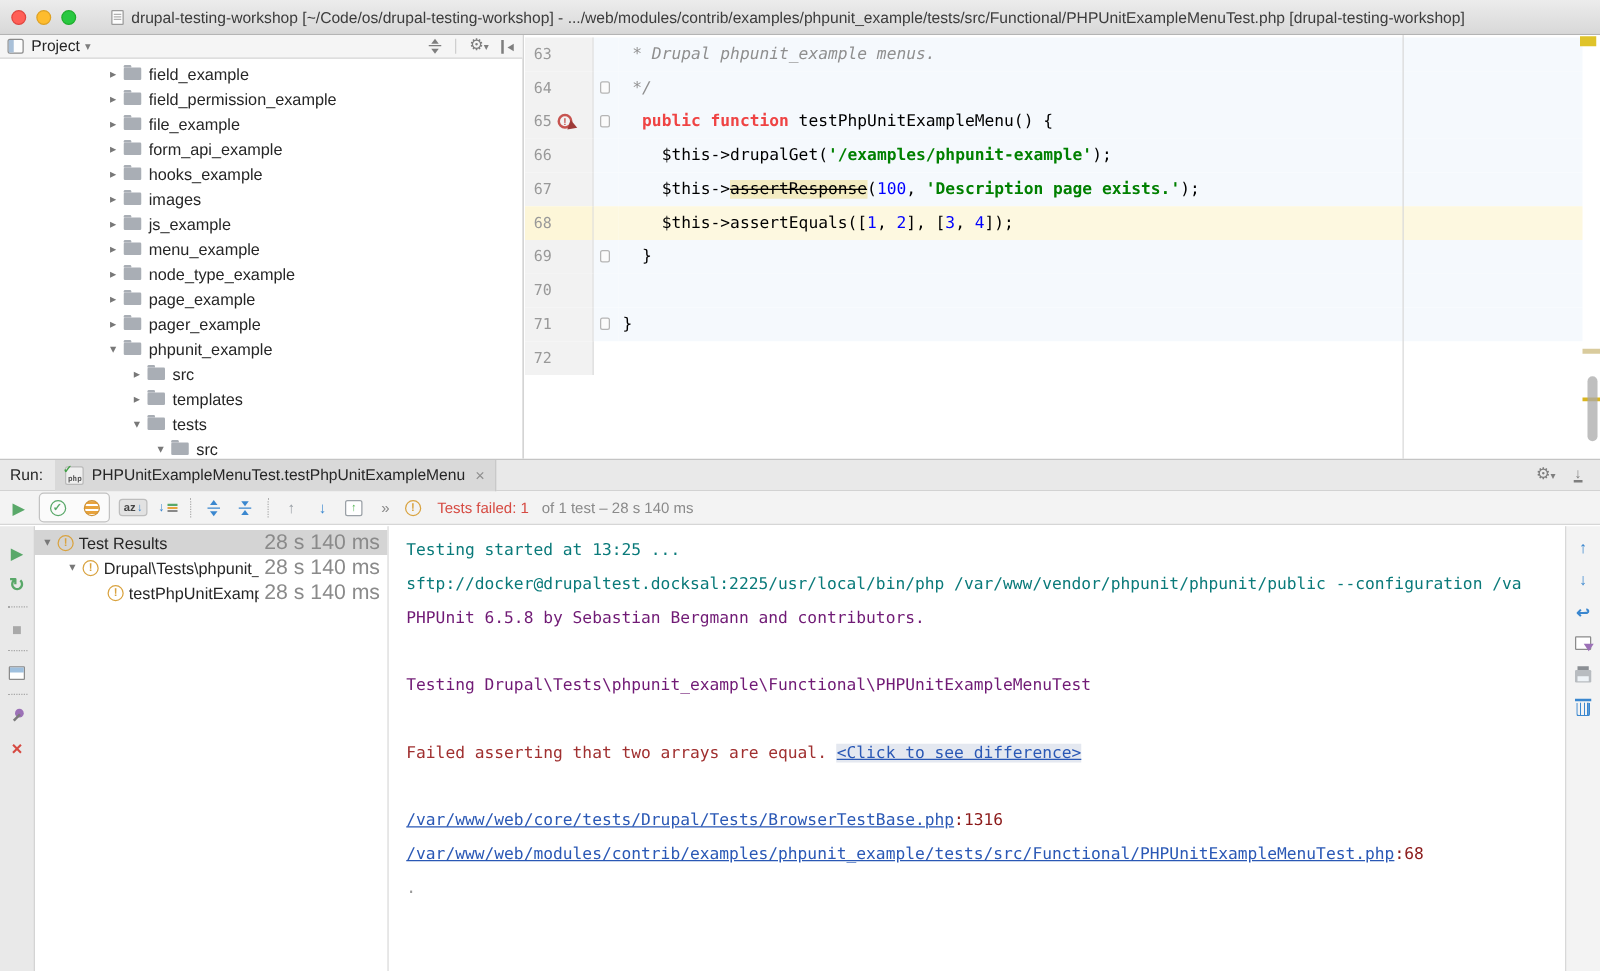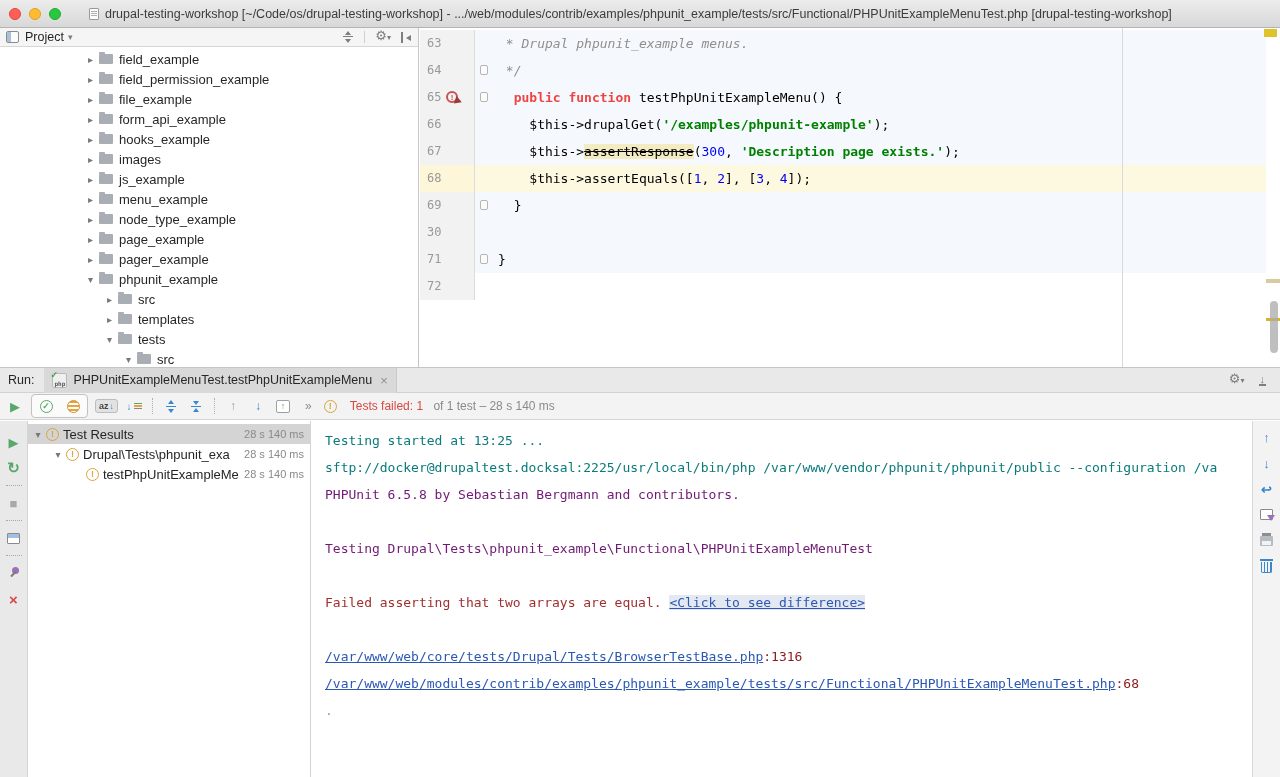--- a/index.html
+++ b/index.html
@@ -122,21 +122,21 @@
   .i-pin { width:14px; height:14px; position:relative; }
   .i-pin::before { content:""; position:absolute; left:5px; top:1px; width:7px; height:7px; border-radius:50%; background:#9c71b7; }
   .i-pin::after { content:""; position:absolute; left:3px; top:7px; width:7px; height:2px; background:#7b7b7b; transform:rotate(135deg); }
   .i-closered { color:#d64a42; font-size:15px; font-weight:bold; }
 
   .test-tree { width:283px; flex:none; border-right:1px solid #d4d4d4; background:#fff; padding-top:3px; overflow:hidden; }
   .tt-row { height:20px; display:flex; align-items:center; font-size:13px; color:#262626; white-space:nowrap; overflow:hidden; }
   .tt-row.selected { background:#d4d4d4; }
   .tt-arrow { width:12px; flex:none; font-size:10px; color:#787878; text-align:center; }
   .tt-label { overflow:hidden; text-overflow:clip; flex:1; margin-left:4px; }
-  .tt-dur { flex:none; color:#8a8a8a; font-size:11px; padding:0 6px 0 4px; }
+  .tt-dur { flex:none; color:#8a8a8a; font-size:17px; padding:0 6px 0 4px; }
   .tt-row .warn-ico { margin-left:2px; }
 
   .console { flex:1; background:#fff; overflow:hidden; padding:6px 0 0 14px; font-family:"DejaVu Sans Mono", monospace; font-size:13px; }
   .cs-line { height:27px; line-height:27px; white-space:pre; }
   .cs-sys { color:#0a7a7a; }
   .cs-plain { color:#701a75; }
   .cs-err { color:#a03030; }
   .cs-loc { color:#8b1a1a; }
   .cs-dim { color:#999; }
   .cs-link { color:#2a58b5; text-decoration:underline; cursor:pointer; }
@@ -287,36 +287,36 @@
         <div class="ed-code"><span class="tk-plain">  </span><span class="tk-keyword">public function</span><span class="tk-plain"> testPhpUnitExampleMenu() {</span></div>
       </div>
       <div class="ed-row bg-blue">
         <div class="ed-gutter">66</div>
         <div class="ed-fold"></div>
         <div class="ed-code"><span class="tk-plain">    $this-&gt;drupalGet(</span><span class="tk-string">'/examples/phpunit-example'</span><span class="tk-plain">);</span></div>
       </div>
       <div class="ed-row bg-blue">
         <div class="ed-gutter">67</div>
         <div class="ed-fold"></div>
-        <div class="ed-code"><span class="tk-plain">    $this-&gt;</span><span class="tk-deprecated">assertResponse</span><span class="tk-plain">(</span><span class="tk-number">300</span><span class="tk-plain">, </span><span class="tk-string">'Description page exists.'</span><span class="tk-plain">);</span></div>
+        <div class="ed-code"><span class="tk-plain">    $this-&gt;</span><span class="tk-deprecated">assertResponse</span><span class="tk-plain">(</span><span class="tk-number">100</span><span class="tk-plain">, </span><span class="tk-string">'Description page exists.'</span><span class="tk-plain">);</span></div>
       </div>
       <div class="ed-row bg-caret">
         <div class="ed-gutter">68</div>
         <div class="ed-fold"></div>
         <div class="ed-code"><span class="tk-plain">    $this-&gt;assertEquals([</span><span class="tk-number">1</span><span class="tk-plain">, </span><span class="tk-number">2</span><span class="tk-plain">], [</span><span class="tk-number">3</span><span class="tk-plain">, </span><span class="tk-number">4</span><span class="tk-plain">]);</span></div>
       </div>
       <div class="ed-row bg-blue">
         <div class="ed-gutter">69</div>
         <div class="ed-fold">
           <span class="fold-m"></span>
         </div>
         <div class="ed-code"><span class="tk-plain">  }</span></div>
       </div>
       <div class="ed-row bg-blue">
-        <div class="ed-gutter">30</div>
+        <div class="ed-gutter">70</div>
         <div class="ed-fold"></div>
         <div class="ed-code"></div>
       </div>
       <div class="ed-row bg-blue">
         <div class="ed-gutter">71</div>
         <div class="ed-fold">
           <span class="fold-m"></span>
         </div>
         <div class="ed-code"><span class="tk-plain">}</span></div>
       </div>

